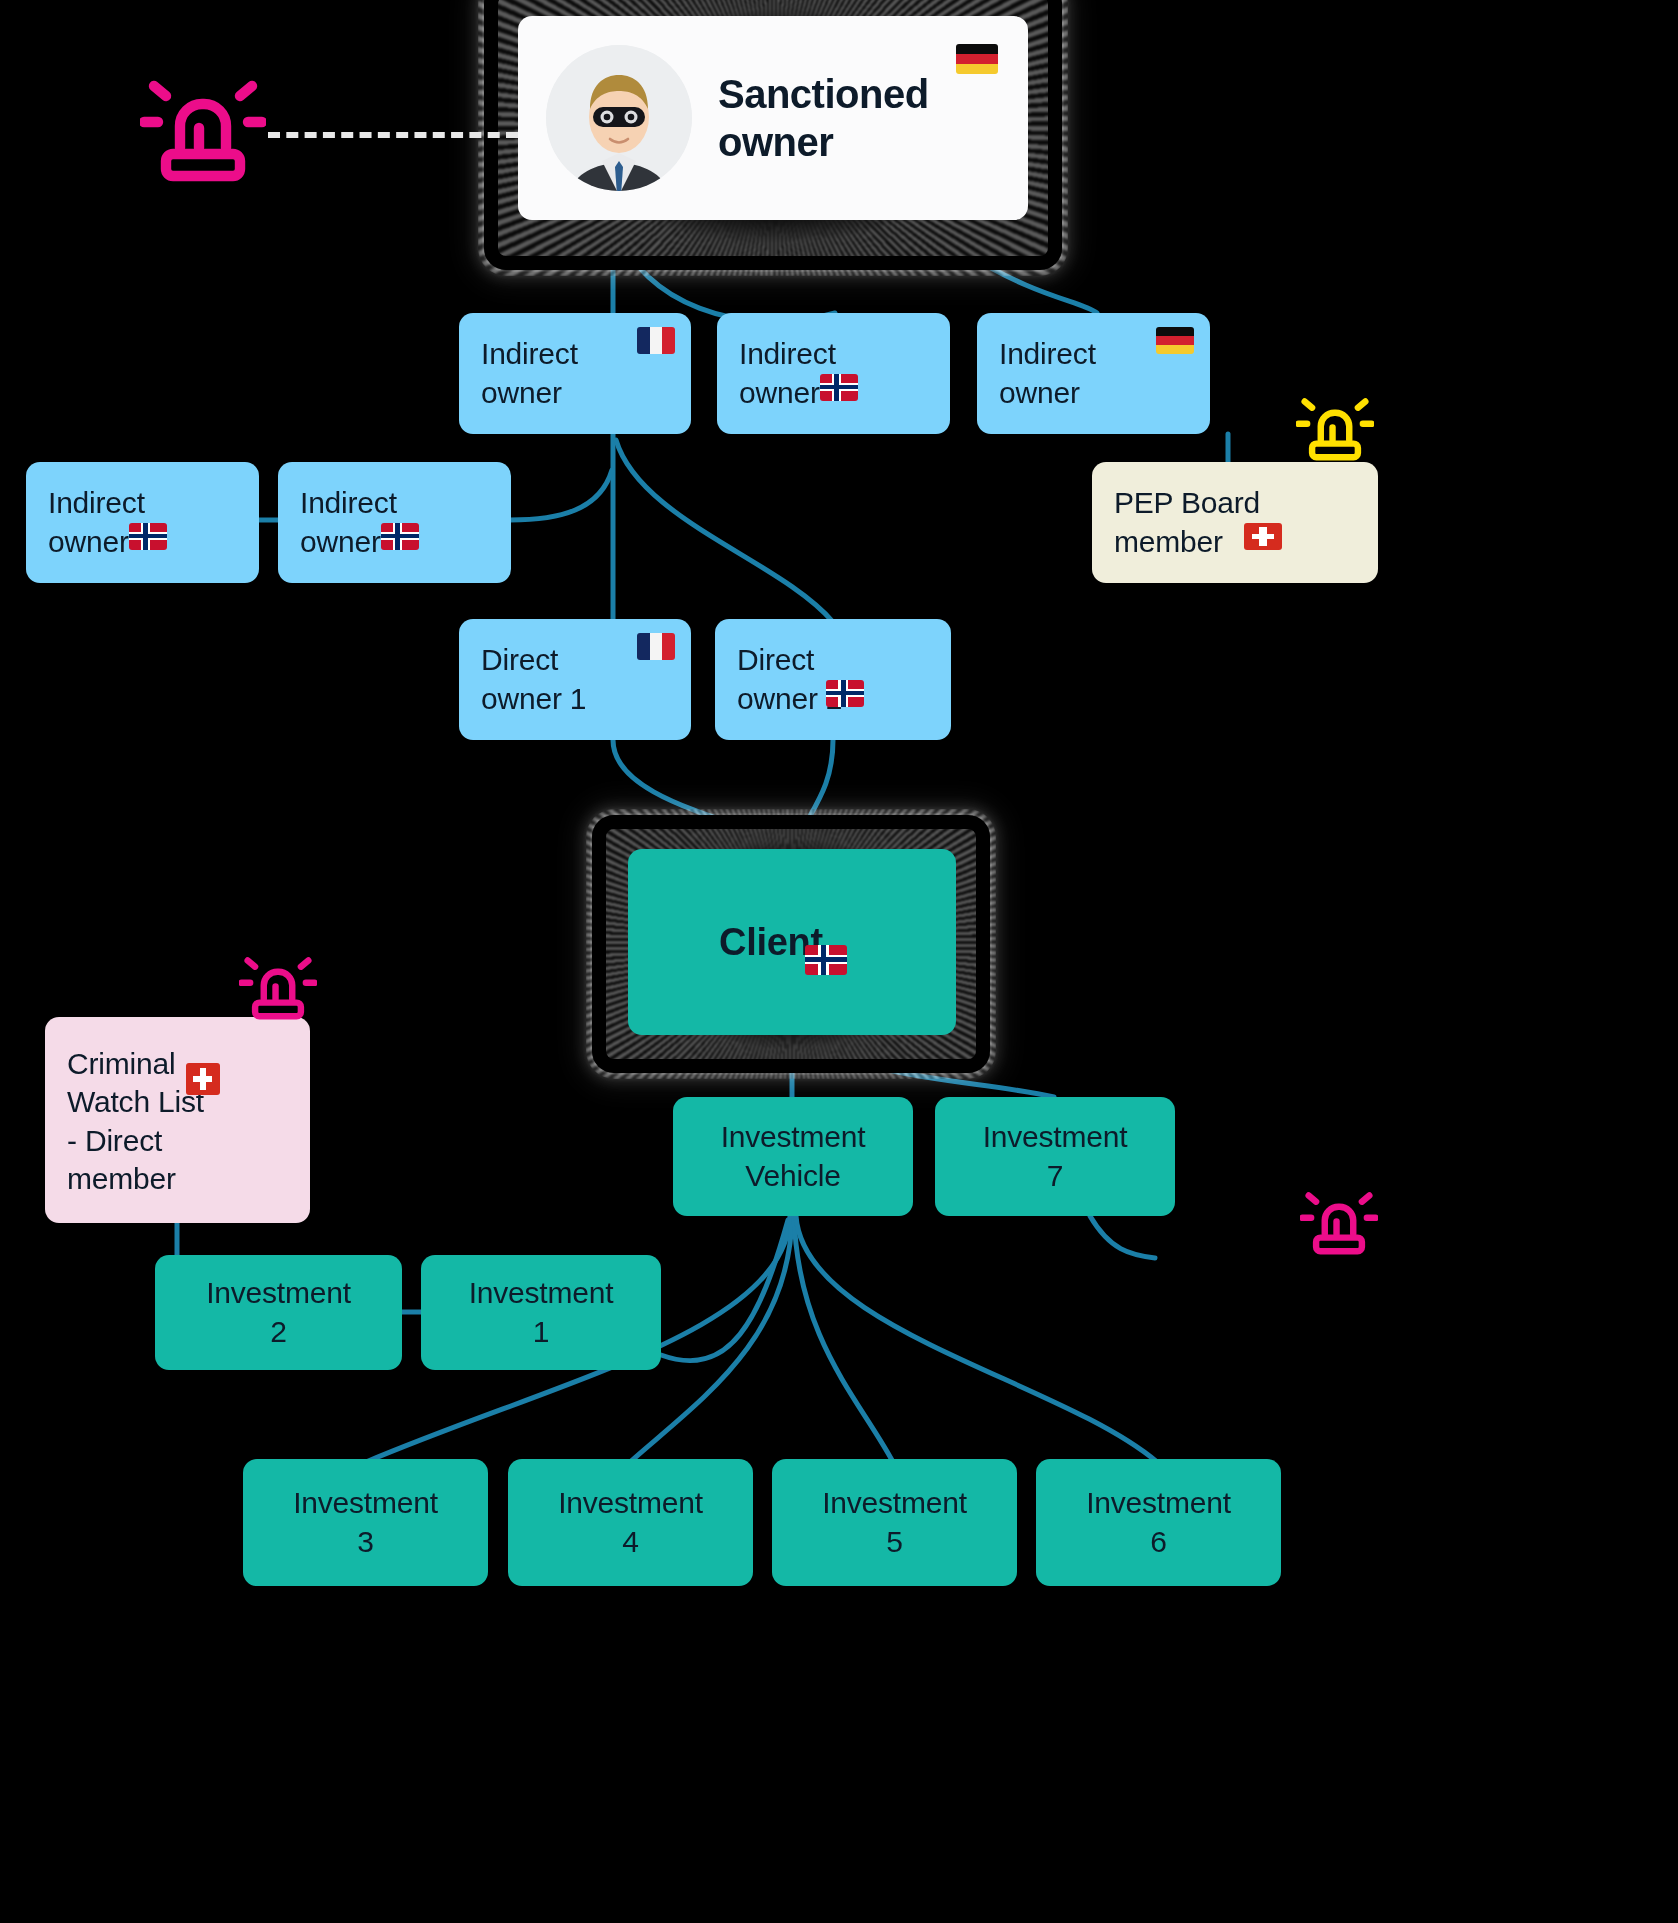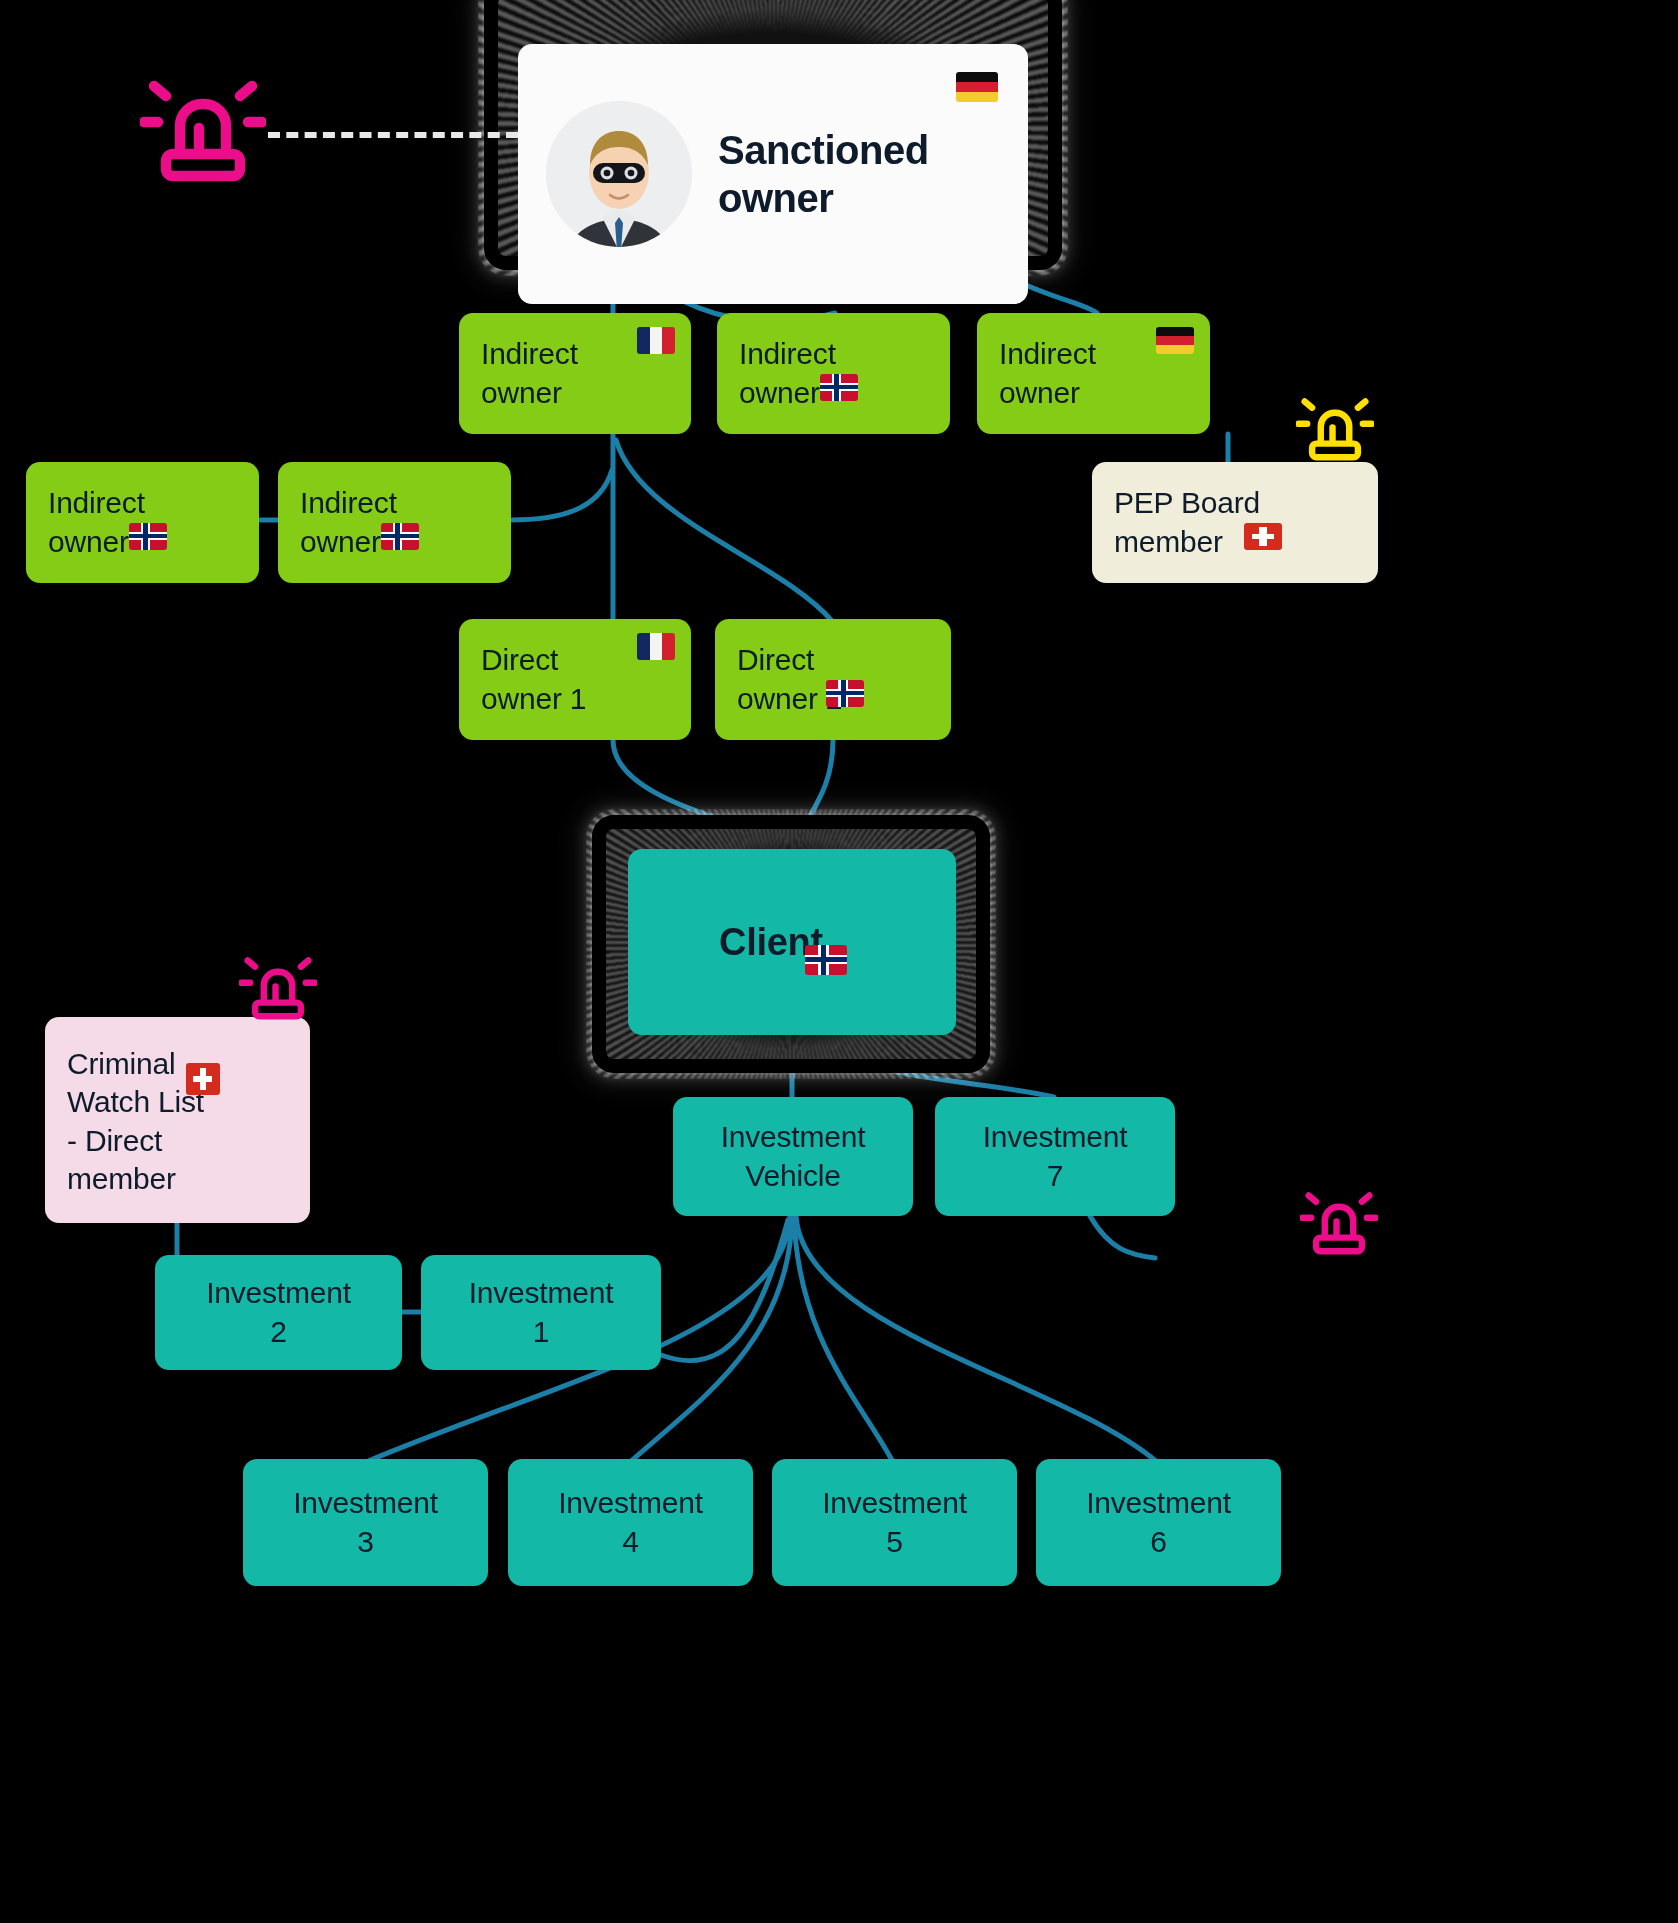--- a/index.html
+++ b/index.html
@@ -17,21 +17,21 @@
   .node{
     position:absolute;
     border-radius:14px;
     display:flex; align-items:center;
     padding:18px 22px;
     font-size:30px; line-height:1.28; font-weight:400;
     letter-spacing:-0.2px;
     z-index:5;
   }
   .node .label{ white-space:pre-line; }
-  .node.grey{ background:#84cc16; }
+  .node.grey{ background:#7dd3fc; }
   .node.blue{ background:#14b8a6; }
   .node.pink{ background:#f5dbe8; }
   .node.cream{ background:#f0eedb; }
   .node.white{ background:#fbfbfc; }
   .node.center{ justify-content:center; text-align:center; }
 
   
   .flag{
     position:absolute; top:14px; right:16px;
     width:42px; height:30px; border-radius:3px; overflow:hidden;
@@ -186,21 +186,21 @@
       <rect x="13" y="38" width="37" height="11" rx="3.5"></rect>
       <path d="M9 22 H2"></path>
         <path d="M61 22 H54"></path>
       <path d="M13 9 L7 4"></path>
         <path d="M50 9 L56 4"></path>
     </svg>
   </div>
 
   <div class="fuzzframe" style="left:484px; top:-18px; width:578px; height:288px;"></div>
 
-  <div class="node white" style="left:518px; top:44px; width:510px; height:260px; padding:24px 28px;">
+  <div class="node white" style="left:518px; top:16px; width:510px; height:204px; padding:24px 28px;">
     <div class="avatar">
       <svg viewBox="0 0 146 146" width="146" height="146">
         <circle cx="73" cy="73" r="73" fill="#eceef0"></circle>
         <path d="M73 118 c-24 0 -44 12 -50 28 h100 c-6 -16 -26 -28 -50 -28z" fill="#30343a"></path>
         <path d="M56 116 l17 34 17 -34 -17 -8z" fill="#e9eaec"></path>
         <path d="M69 122 l4 -6 4 6 -2 28 -4 0z" fill="#2d5d8e"></path>
         <ellipse cx="73" cy="72" rx="30" ry="36" fill="#f6d2b3"></ellipse>
         <path d="M44 64 c0 -24 14 -34 29 -34 s29 10 29 34 c-6 -14 -18 -18 -29 -18 s-23 4 -29 18z" fill="#b08b3c"></path>
         <rect x="47" y="62" width="52" height="20" rx="10" fill="#14151a"></rect>
         <circle cx="61" cy="72" r="6.5" fill="#dcdde0"></circle>

